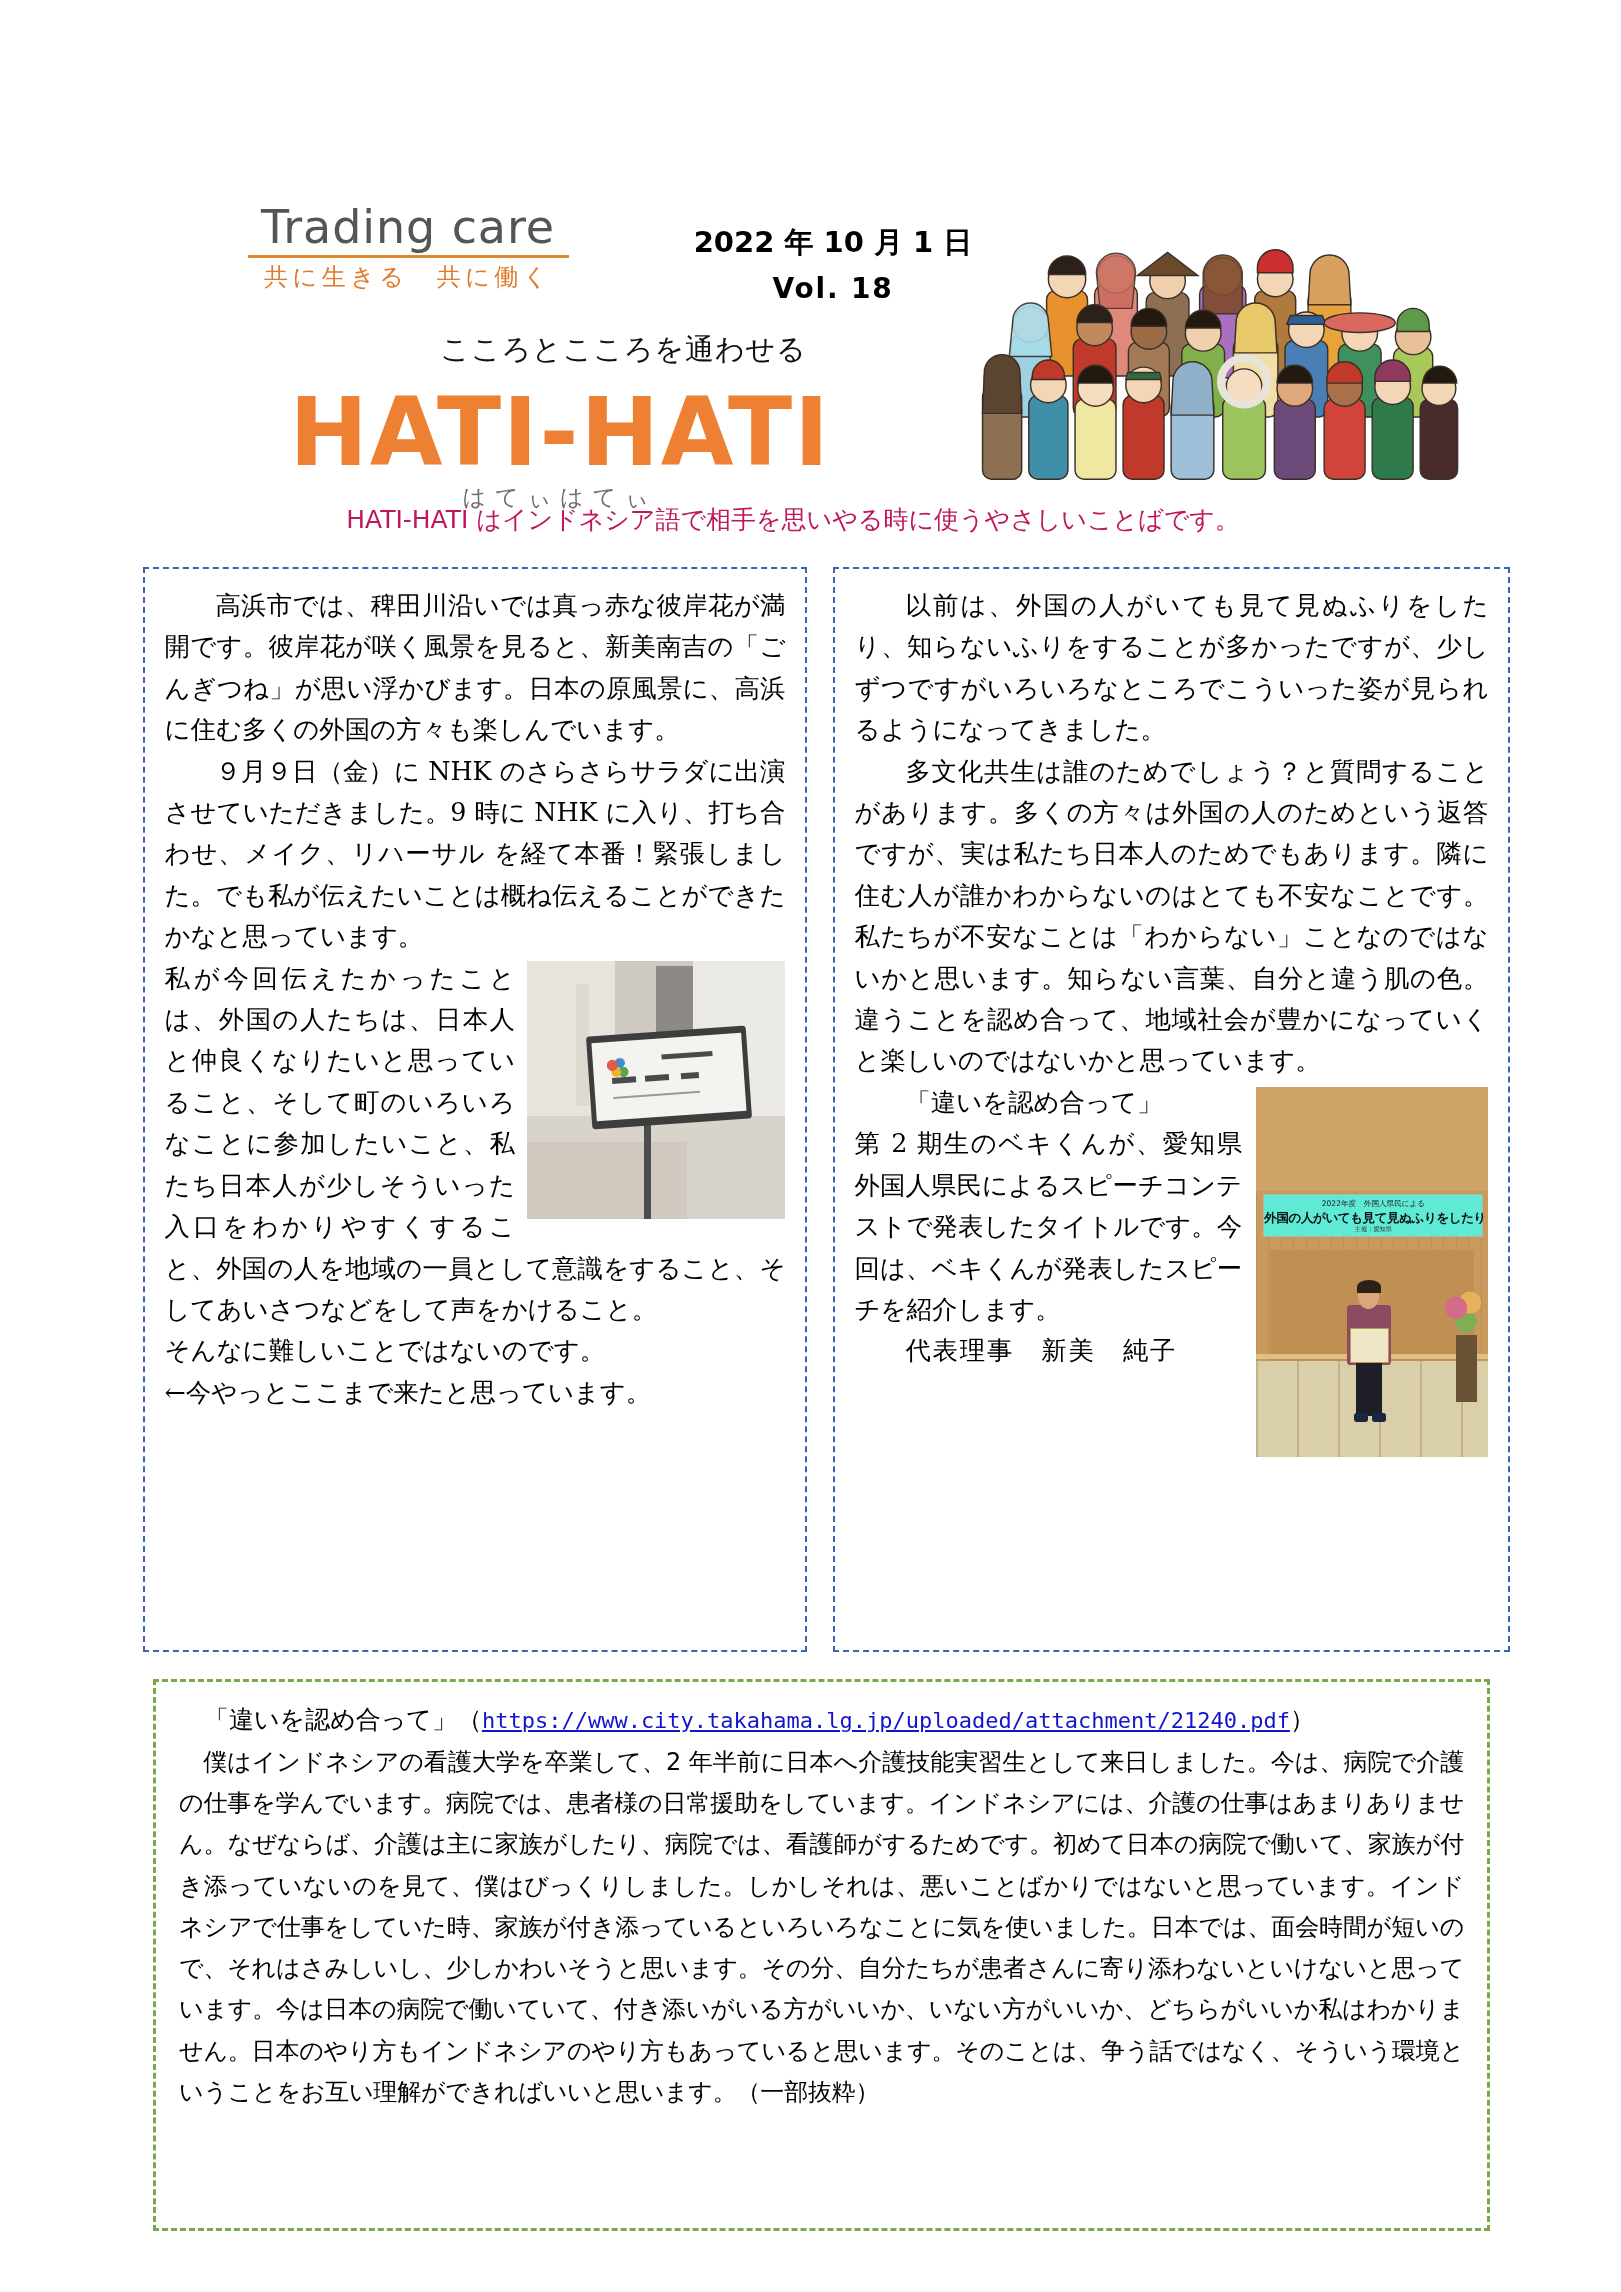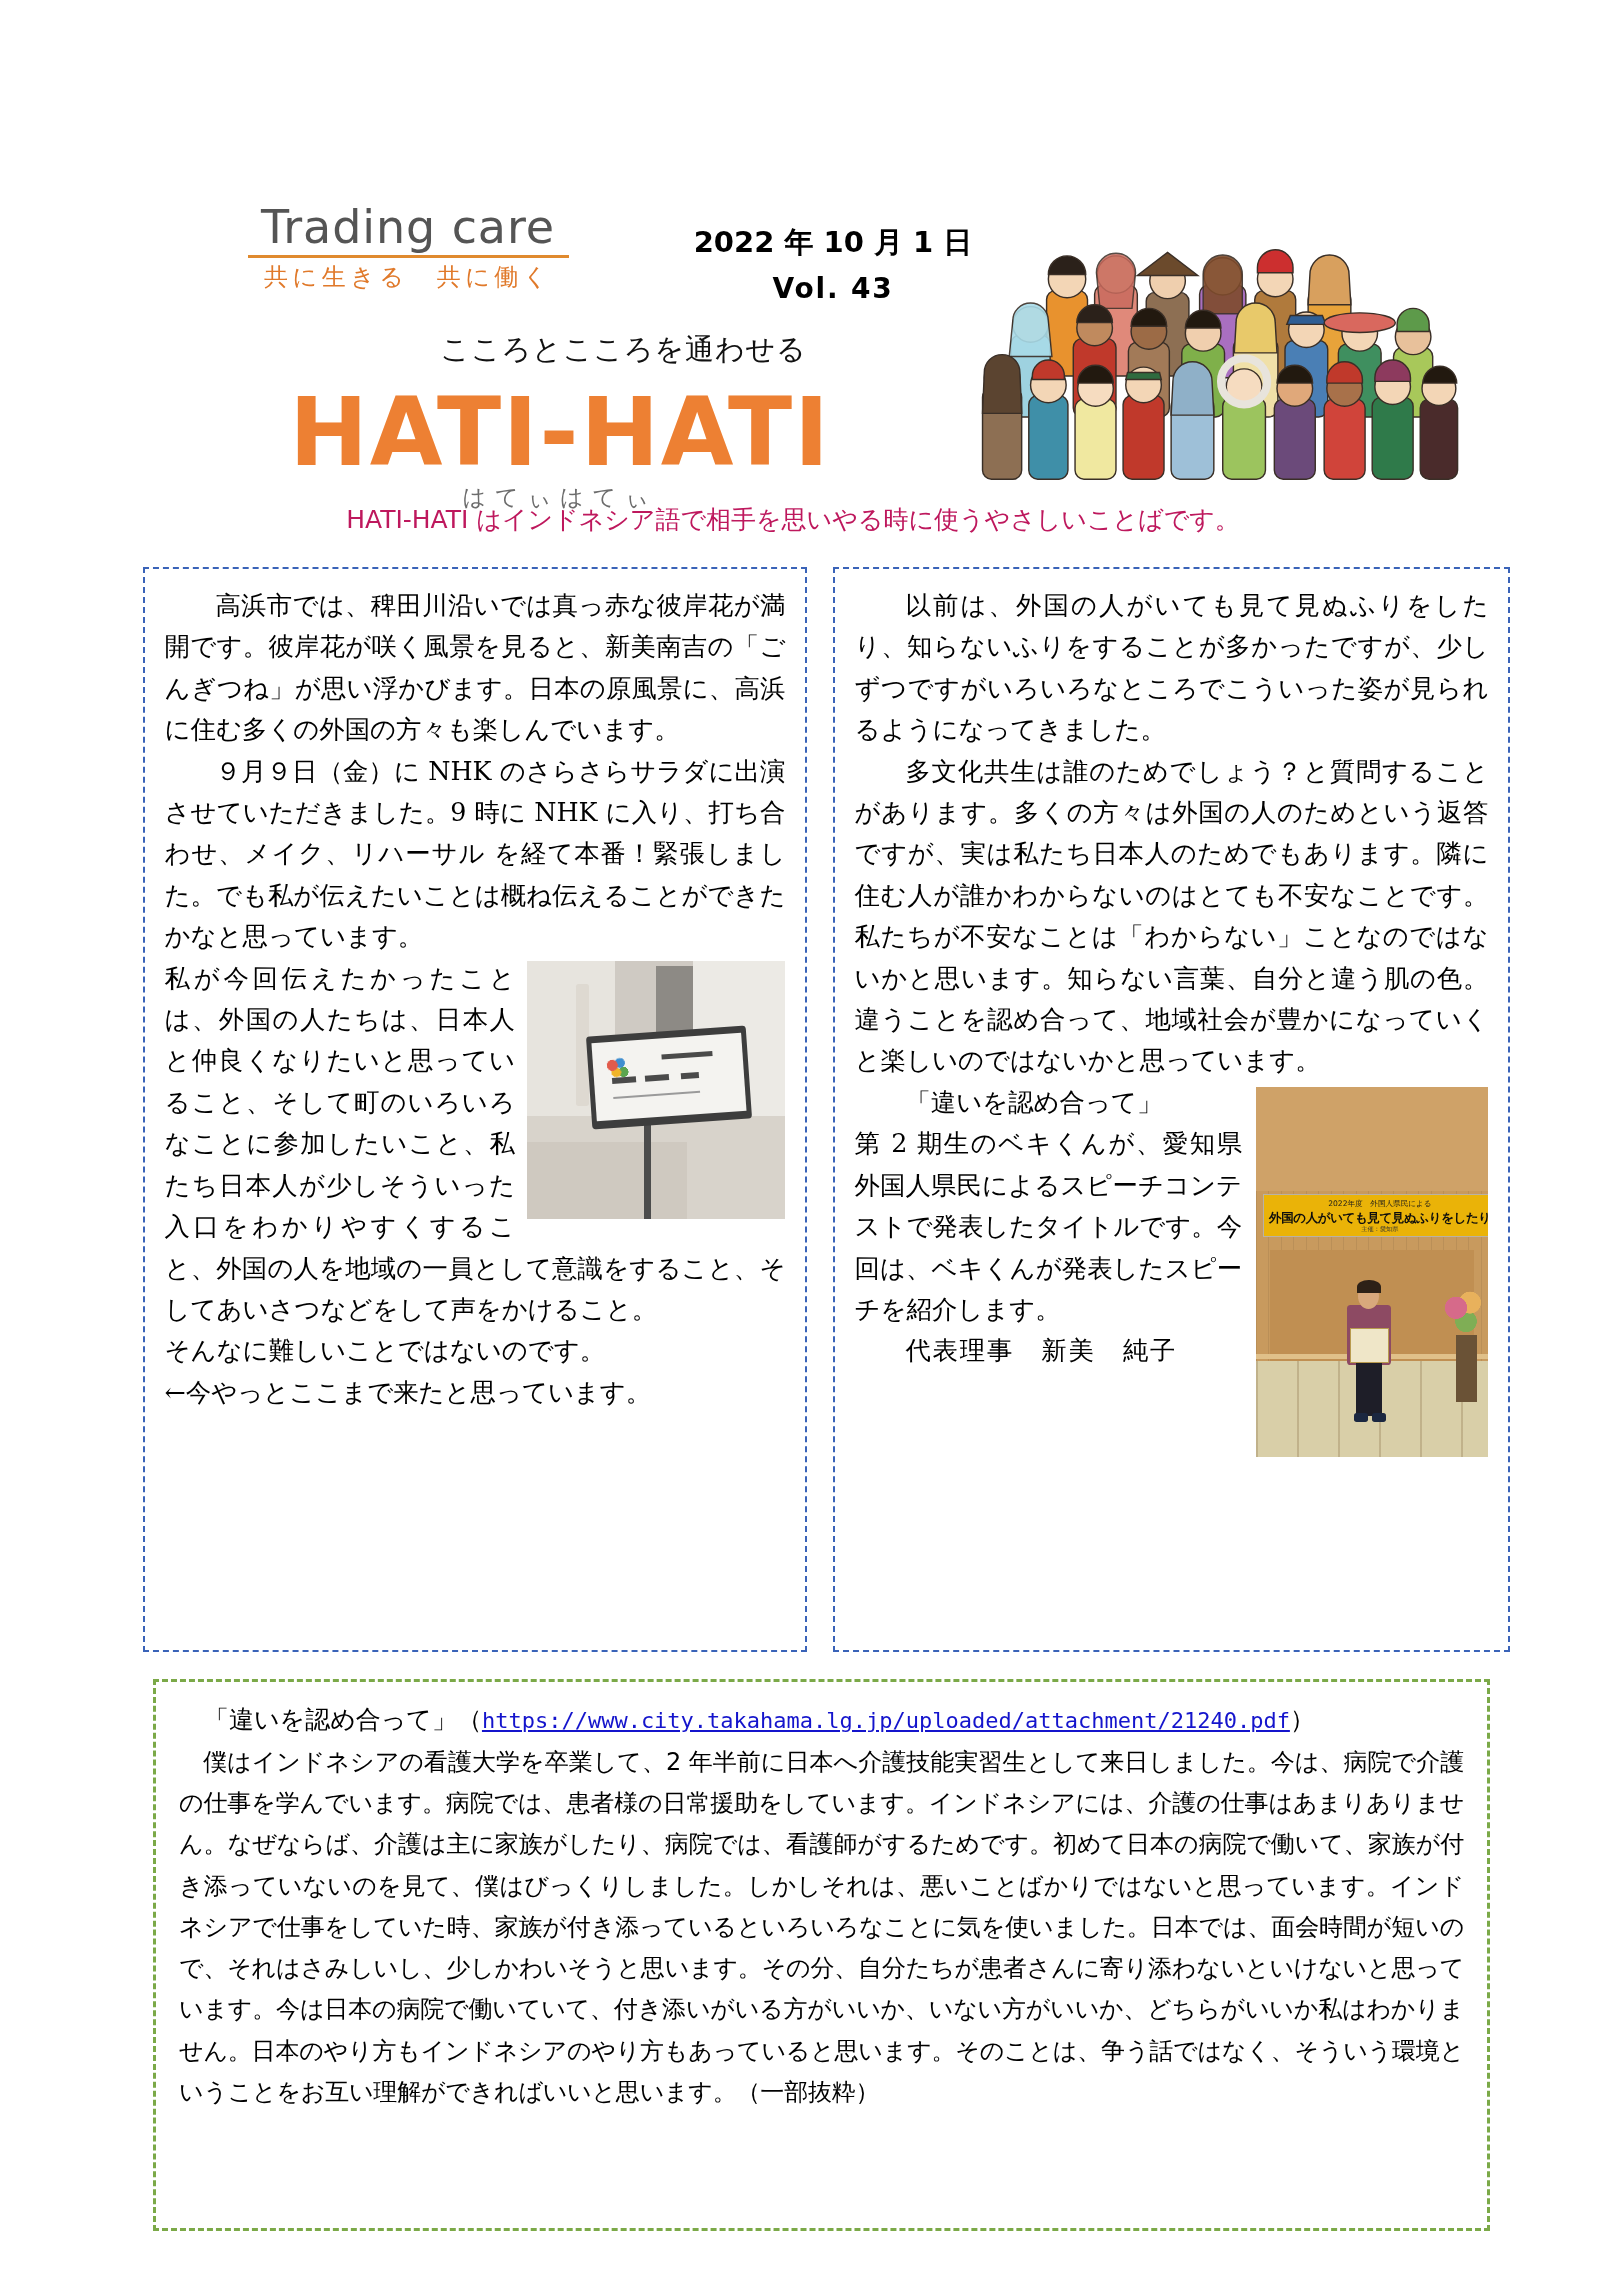--- a/index.html
+++ b/index.html
@@ -249,21 +249,21 @@
                    radial-gradient(circle at 62% 28%, #3f8ed0 20%, transparent 21%),
                    radial-gradient(circle at 45% 62%, #f0b429 22%, transparent 23%),
                    radial-gradient(circle at 75% 62%, #5ba54f 20%, transparent 21%); }
   .np-line-s    { position:absolute; height:7%; background:#4a4a4a; }
   .np-pole      { position:absolute; left:45%; top:60%; width:3%; height:40%; background:#4c4c4c; }
 
   
   .sp-wall      { position:absolute; left:0; top:0; width:100%; height:100%; background:#c89a5e;
                   background-image: repeating-linear-gradient(90deg, rgba(0,0,0,0.07) 0 0.9px, transparent 0.9px 12.5px); }
   .sp-wall-top  { position:absolute; left:0; top:0; width:100%; height:28%; background:#cfa268; }
-  .sp-banner    { position:absolute; left:3%; top:29%; width:94%; height:11%; background:#eab308; border:0.9px solid #b9b2a4;padding-left:13px; }
+  .sp-banner    { position:absolute; left:3%; top:29%; width:94%; height:11%; background:#5eead4; border:0.9px solid #b9b2a4; }
   .sp-banner-t1 { position:absolute; left:0; right:0; top:6%; text-align:center; font-family:"DejaVu Sans","Liberation Sans",sans-serif; font-size:7.6px; color:#1a1a1a; white-space:nowrap; }
   .sp-banner-t2 { position:absolute; left:0; right:0; top:30%; text-align:center; font-family:"DejaVu Sans","Liberation Sans",sans-serif; font-size:12.5px; font-weight:bold; color:#0d0d0d; white-space:nowrap; letter-spacing:-0.4px; }
   .sp-banner-t3 { position:absolute; left:0; right:0; bottom:4%; text-align:center; font-family:"DejaVu Sans","Liberation Sans",sans-serif; font-size:6.2px; color:#333; white-space:nowrap; }
   .sp-panel     { position:absolute; left:6%; top:44%; width:88%; height:30%; background:#c08f52; border-top:1.8px solid #a8考; }
   .sp-stage     { position:absolute; left:0; bottom:0; width:100%; height:26%; background:#d9cfa8;
                   background-image: repeating-linear-gradient(90deg, rgba(120,90,50,0.25) 0 1.8px, transparent 1.8px 41px); }
   .sp-rail      { position:absolute; left:0; top:72%; width:100%; height:1.6%; background:#e0c089; }
   .sp-head      { position:absolute; left:44%; top:53%; width:9%; height:7%; background:#d8a87c; border-radius:50%; }
   .sp-hair      { position:absolute; left:43.5%; top:52%; width:10%; height:3.6%; background:#2d2117; border-radius:50% 50% 0 0; }
   .sp-torso     { position:absolute; left:39%; top:59%; width:19%; height:16%; background:#8d4a63; border-radius:3.6px; }
@@ -283,21 +283,21 @@
 <div id="header">
 
   <div id="brand-block">
     <div id="brand-title">Trading care</div>
     <div id="brand-rule"></div>
     <div id="brand-sub">共に生きる　共に働く</div>
   </div>
 
   <div id="issue-block">
     <div id="issue-date">2022 年 10 月 1 日</div>
-    <div id="issue-vol">Vol. 43</div>
+    <div id="issue-vol">Vol. 18</div>
   </div>
 
   <div id="kokoro-line">こころとこころを通わせる</div>
 
   <div id="masthead">
     <div id="masthead-title">HATI-HATI</div>
     <div id="masthead-reading">はてぃはてぃ</div>
   </div>
 
   <div id="tagline">HATI-HATI はインドネシア語で相手を思いやる時に使うやさしいことばです。</div>

